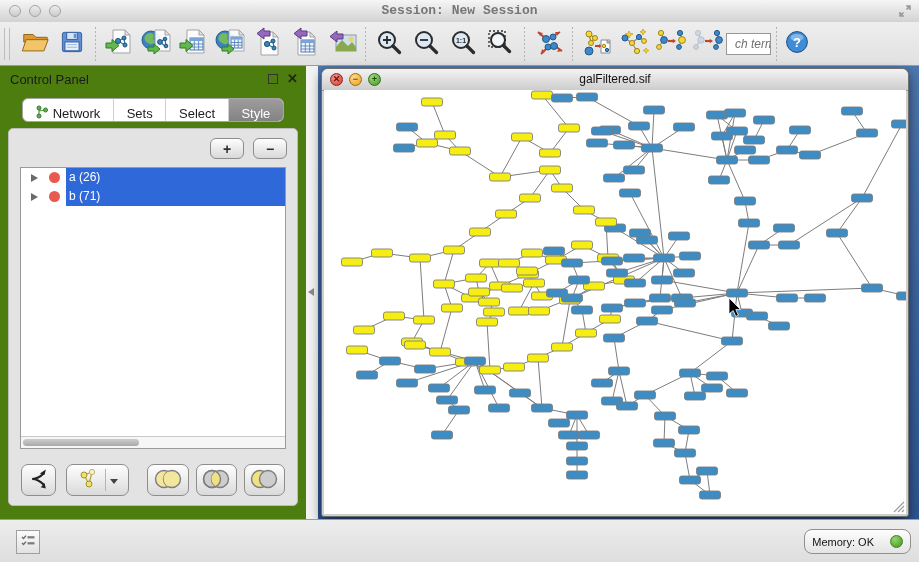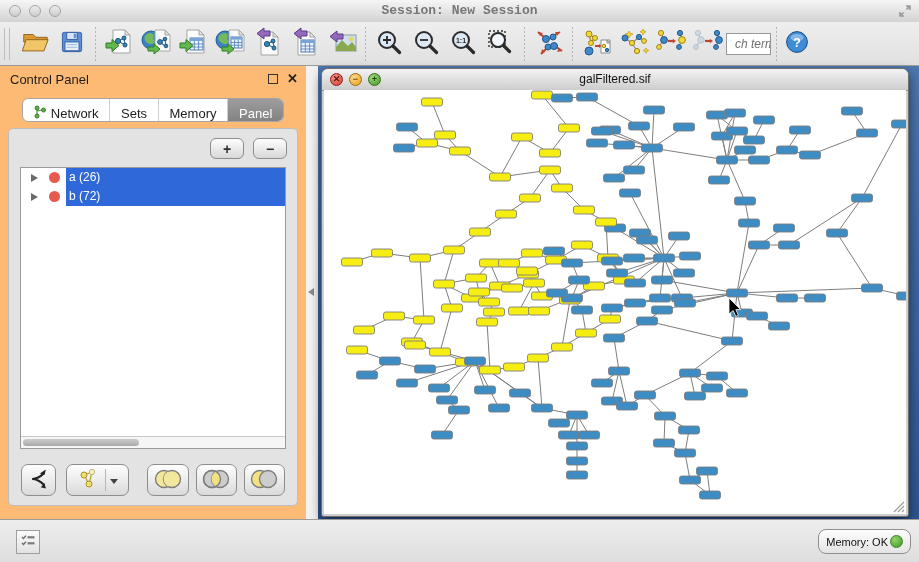--- a/index.html
+++ b/index.html
@@ -25,21 +25,21 @@
   .tb-btn{width:37px;height:37px;display:flex;align-items:center;justify-content:center;
     background:transparent;border:0;padding:0;}
   .tb-search{width:45px;height:22px;box-sizing:border-box;border:1px solid #989898;background:#fff;
     font-style:italic;color:#6f6f6f;font-size:12px;line-height:20px;padding-left:8px;
     overflow:hidden;white-space:nowrap;}
 
   
   .main{position:absolute;top:66px;left:0;width:919px;height:454px;}
 
   
-  .control-panel{position:absolute;left:0;top:0;width:306px;height:454px;background:#fdba74;}
+  .control-panel{position:absolute;left:0;top:0;width:306px;height:454px;background:#4d7c0f;}
   .cp-header{position:relative;height:28px;}
   .cp-title{position:absolute;left:10px;top:6px;font-size:13px;color:#1c1c1c;}
   .cp-float{position:absolute;right:28px;top:8px;width:10px;height:10px;border:1.5px solid #333;box-sizing:border-box;}
   .cp-close{position:absolute;right:8px;top:5px;font-size:13px;font-weight:bold;color:#222;line-height:16px;}
   .cp-tabs{margin:4px auto 0;width:262px;height:24px;display:flex;box-sizing:border-box;
     background:#fff;border:1px solid #a5a5a5;border-radius:6px;overflow:hidden;font-size:13px;}
   .cp-tab{display:flex;align-items:center;justify-content:center;gap:5px;color:#1c1c1c;
     border-right:1px solid #cfcfcf;flex:1 1 auto;padding:14px 4px;white-space:nowrap;}
   .cp-tab:last-child{border-right:none;}
   .cp-tab.active{background:linear-gradient(#9d9d9d,#7c7c7c);color:#fff;}
@@ -89,21 +89,21 @@
   .grip{position:absolute;right:1px;bottom:1px;}
 
   
   .statusbar{position:absolute;bottom:0;left:0;right:0;height:42px;
     background:linear-gradient(#ededed,#dedede);border-top:1px solid #9c9c9c;}
   .tasks-btn{position:absolute;left:16px;top:10px;width:24px;height:24px;box-sizing:border-box;
     border:1px solid #9f9f9f;background:linear-gradient(#fbfbfb,#e2e2e2);display:flex;
     align-items:center;justify-content:center;padding:0;}
   .memory-btn{position:absolute;right:8px;top:9px;height:25px;box-sizing:border-box;padding:0 7px;
     border:1px solid #909090;border-radius:8px;background:linear-gradient(#fdfdfd,#e4e4e4);
-    font-size:11px;color:#111;display:flex;align-items:center;gap:2px;font-family:inherit;}
+    font-size:11px;color:#111;display:flex;align-items:center;gap:16px;font-family:inherit;}
   .mem-dot{width:13px;height:13px;border-radius:50%;box-sizing:border-box;
     background:radial-gradient(circle at 35% 30%,#94d56c,#53a733 75%);border:1px solid #3f7f25;}
 </style>
 </head>
 <body>
 
 <div class="app">
 
   <div class="titlebar">
     <div class="lights">
@@ -349,44 +349,44 @@
                 <circle cx="3" cy="3" r="2" fill="#63ad50" stroke="#3b7a2c"></circle>
                 <circle cx="3" cy="11" r="2" fill="#63ad50" stroke="#3b7a2c"></circle>
                 <circle cx="9.5" cy="5" r="2" fill="#63ad50" stroke="#3b7a2c"></circle>
               </svg></span>
             <span>Network</span>
           </div>
           <div class="cp-tab">
             <span>Sets</span>
           </div>
           <div class="cp-tab">
-            <span>Memory</span>
+            <span>Select</span>
           </div>
           <div class="cp-tab active">
-            <span>Panel</span>
+            <span>Style</span>
           </div>
         </div>
 
       <div class="cp-body">
         <div class="cp-plusminus">
           <button class="pm-btn">+</button>
           <button class="pm-btn">−</button>
         </div>
 
         <div class="cp-list">
           <div id="sets-rows">
               <div class="set-row">
                 <span class="tri"></span>
                 <span class="dot"></span>
                 <span class="set-label">a (26)</span>
               </div>
               <div class="set-row">
                 <span class="tri"></span>
                 <span class="dot"></span>
-                <span class="set-label">b (72)</span>
+                <span class="set-label">b (71)</span>
               </div>
             </div>
           <div class="hscroll">
             <div class="hthumb"></div>
           </div>
         </div>
 
         <div class="cp-actions">
           <button class="act-btn" style="width:36px">
             <span><svg width="24" height="24" viewBox="0 0 28 28">

